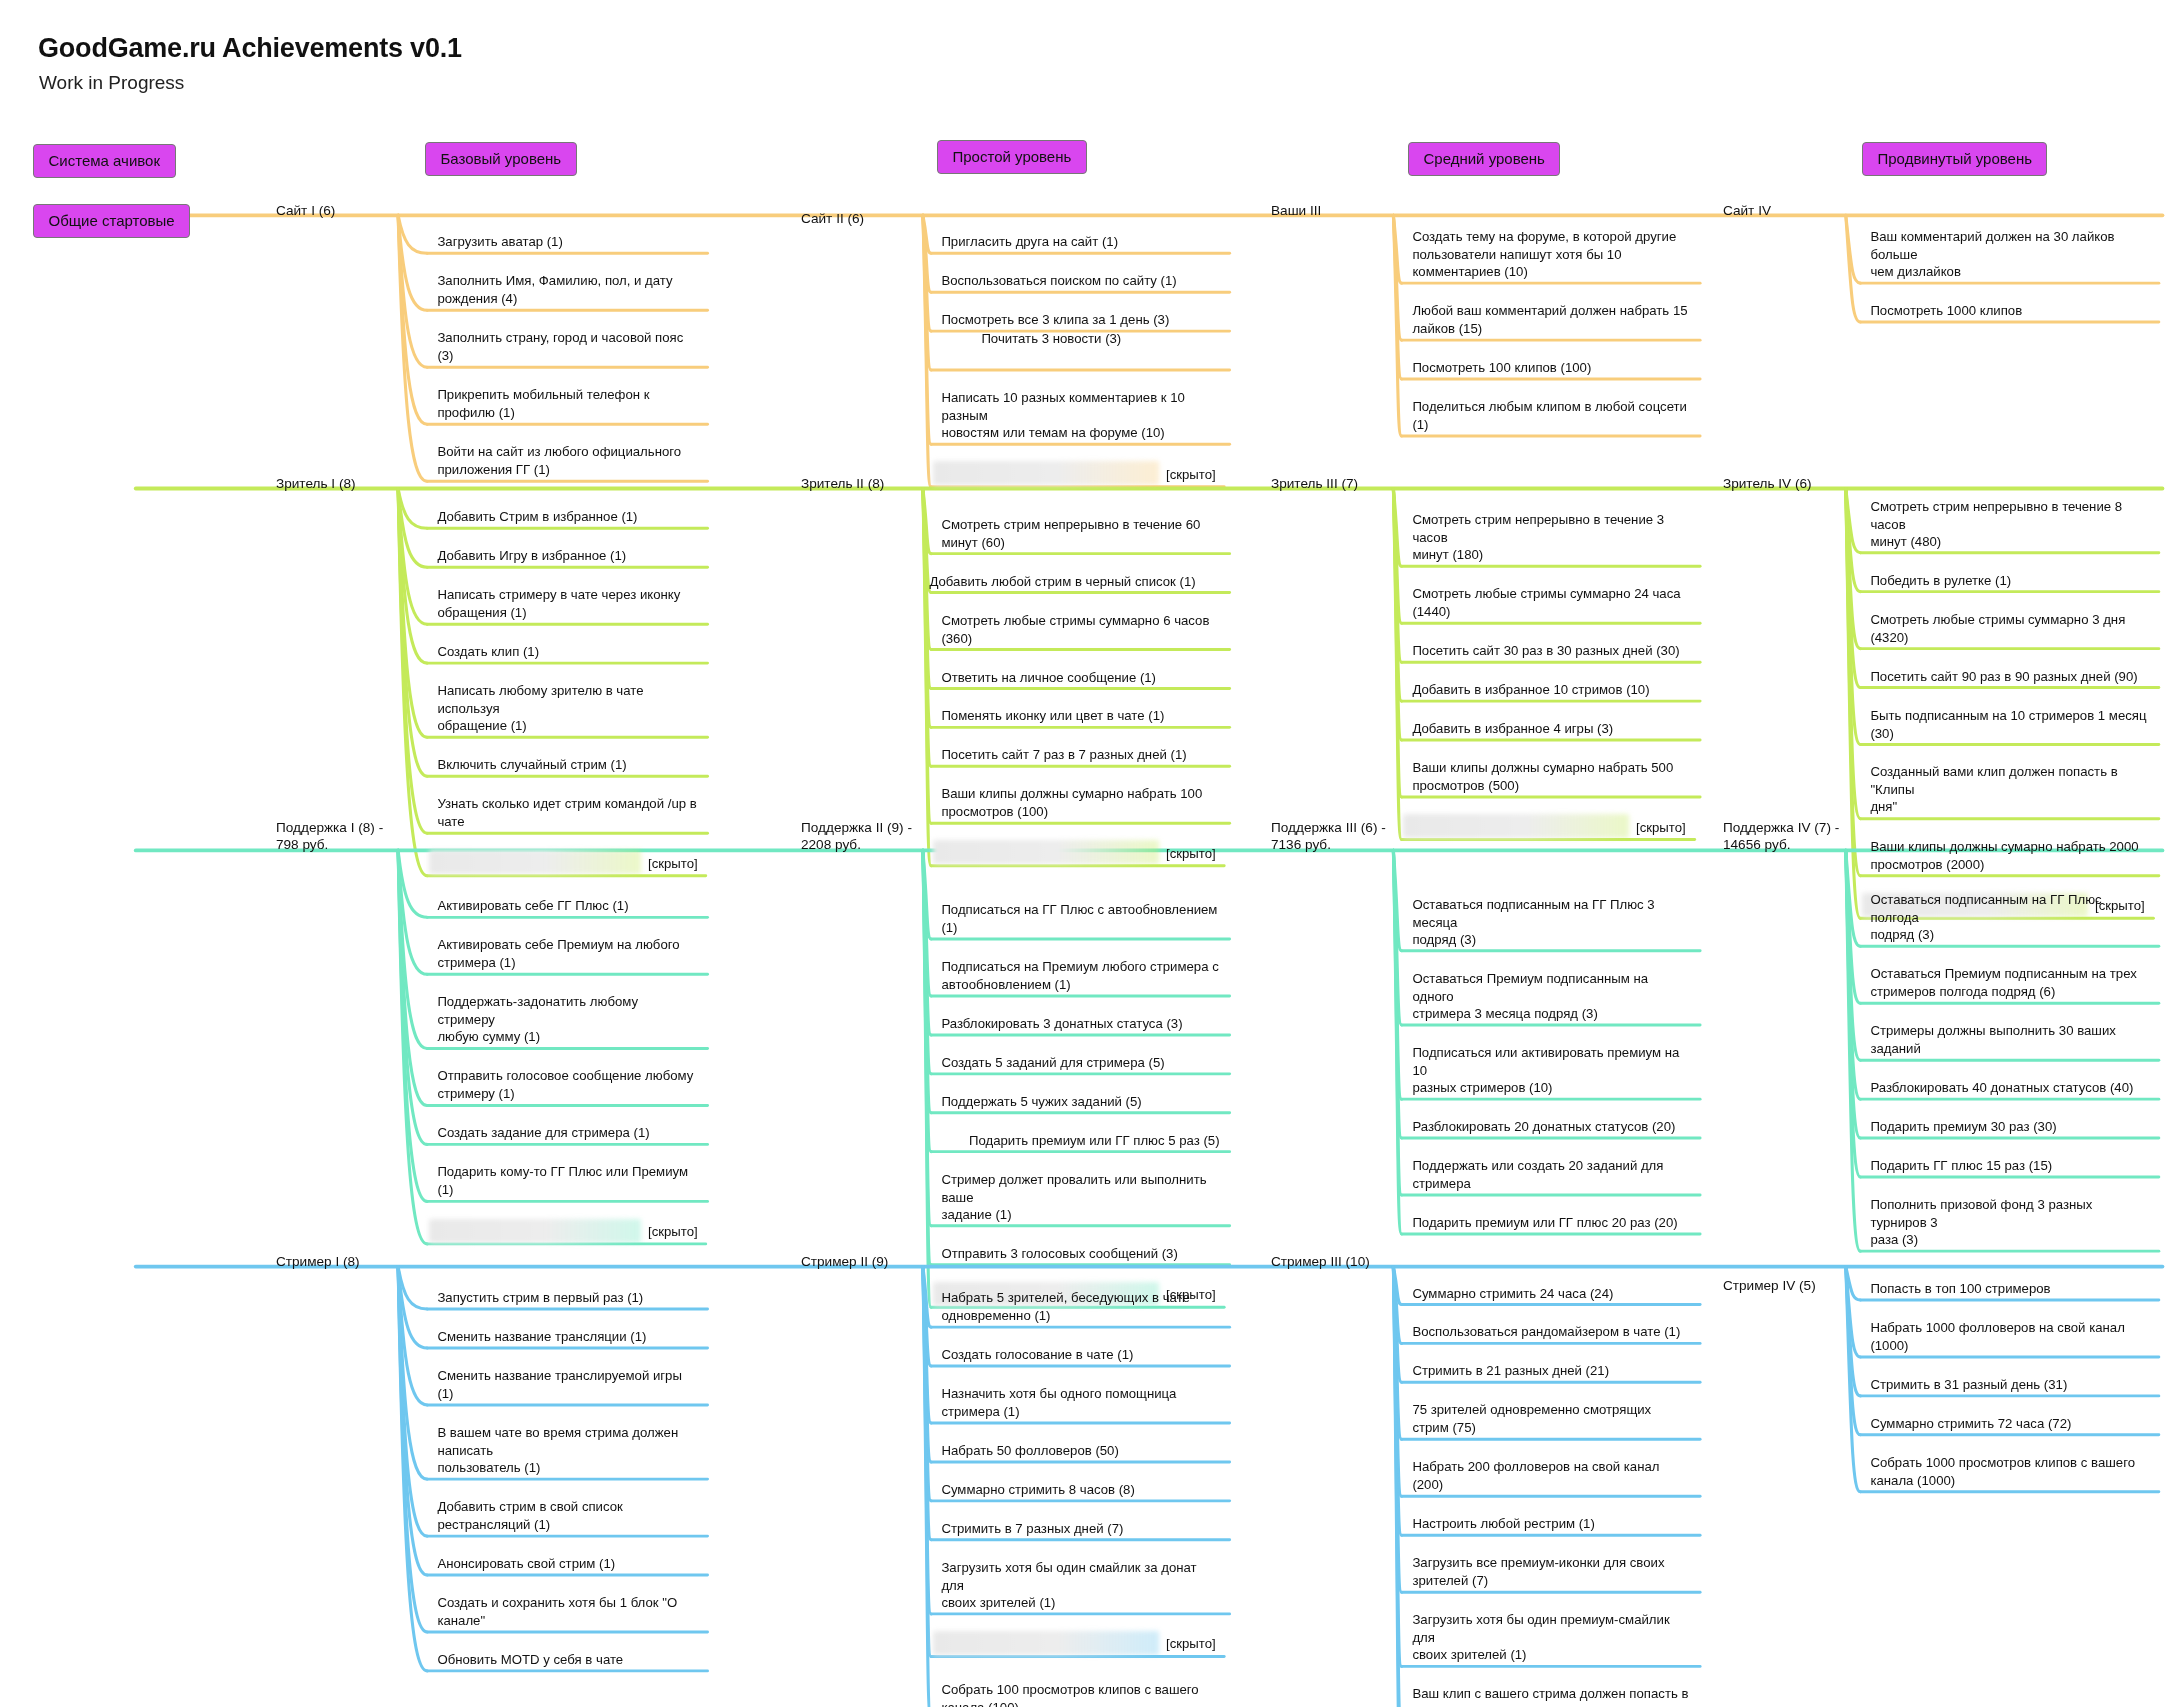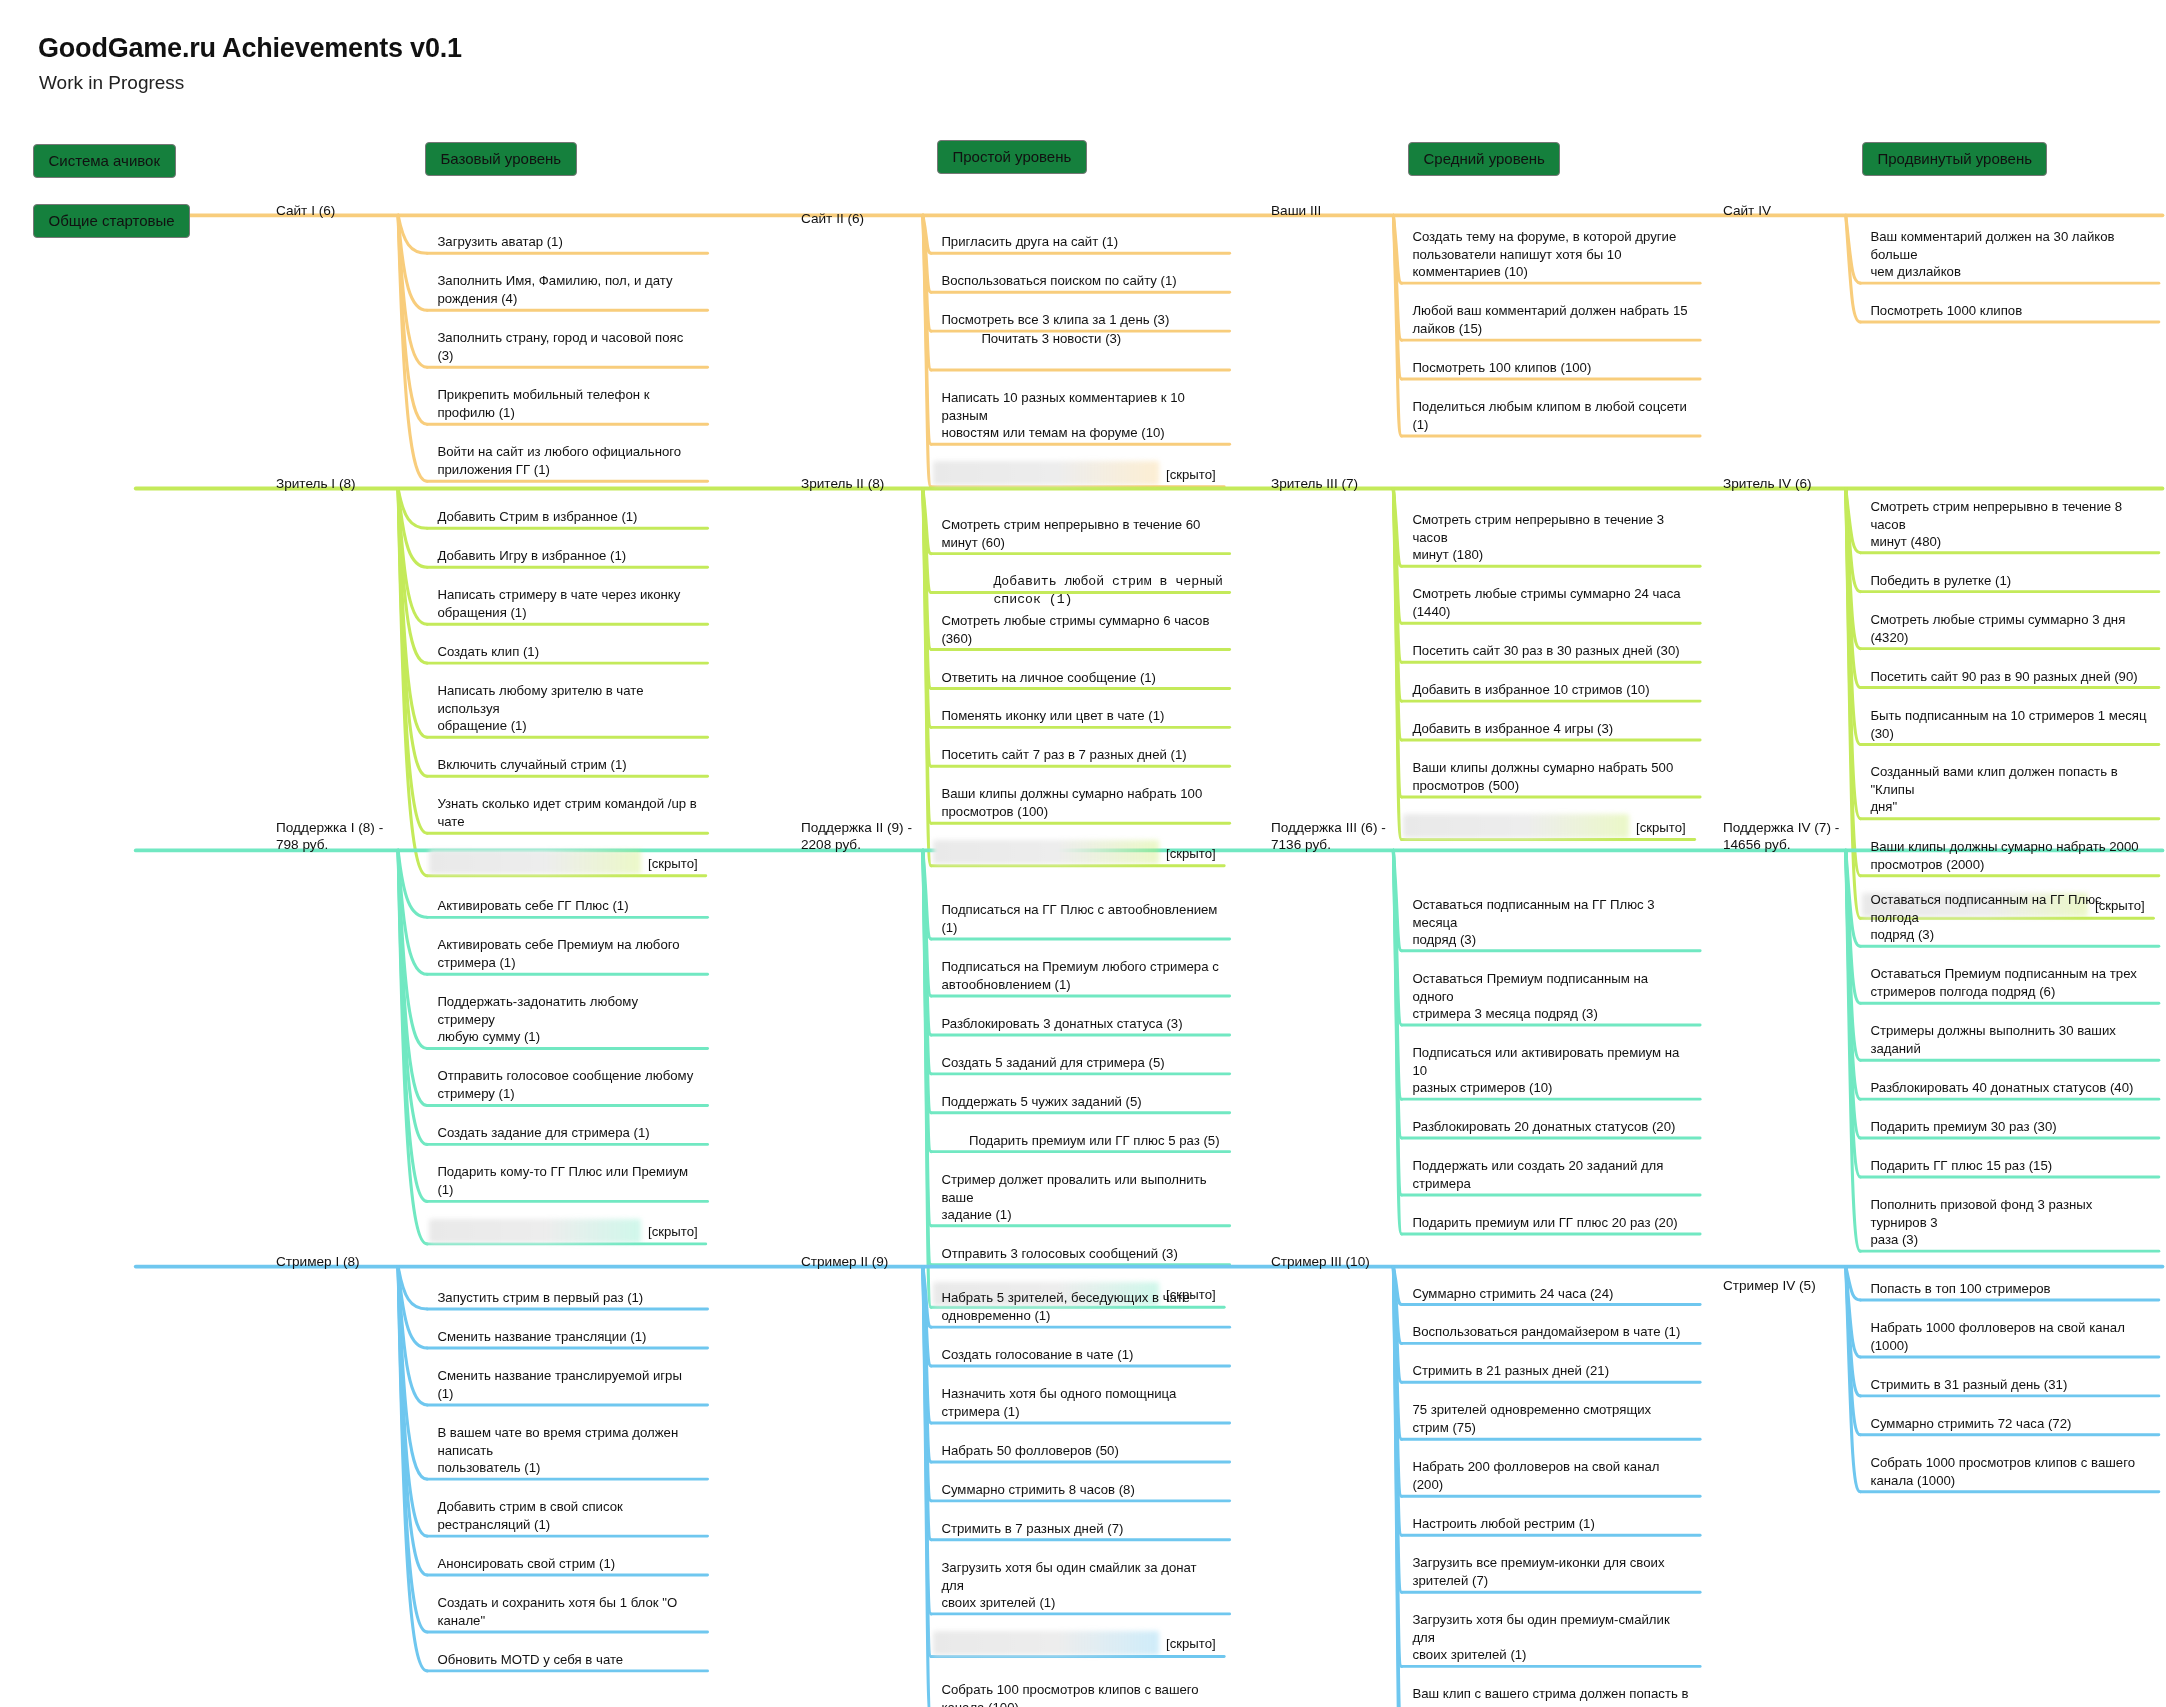--- a/index.html
+++ b/index.html
@@ -39,21 +39,21 @@
     font-size: 19px;
     font-weight: normal;
     color: #222;
     white-space: nowrap;
   }
   
   .pill {
     position: absolute;
     border: 1.4px solid #777;
     border-radius: 4px;
-    background: #15803d;
+    background: #d946ef;
     font-size: 15px;
     color: #111;
     padding: 8.1px 14.5px 9px 14.5px;
     white-space: nowrap;
     line-height: 1;
   }
   
   .branch-label {
     position: absolute;
     font-size: 13.6px;
@@ -362,21 +362,21 @@
       <div class="leaf" style="left: 432px; top: 643px; width: 271px;"><span class="txt">Создать клип (1)</span></div>
       <div class="leaf" style="left: 432px; top: 682px; width: 271px;"><span class="txt">Написать любому зрителю в чате используя
 обращение (1)</span></div>
       <div class="leaf" style="left: 432px; top: 756px; width: 271px;"><span class="txt">Включить случайный стрим (1)</span></div>
       <div class="leaf" style="left: 432px; top: 795px; width: 271px;"><span class="txt">Узнать сколько идет стрим командой /up в чате</span></div>
       <div class="blurbar" style="left: 429px; top: 850px; width: 212px; height: 23.5px; background: linear-gradient(90deg, rgb(233, 233, 233) 0%, rgb(237, 237, 237) 55%, rgba(196, 234, 90, 0.333) 100%);"></div>
       <div class="hidden-tag" style="left: 648px; top: 856px;">[скрыто]</div>
       <div class="branch-label" style="left: 801px; top: 476px;">Зритель II (8)</div>
       <div class="leaf" style="left: 936px; top: 516px; width: 289px;"><span class="txt">Смотреть стрим непрерывно в течение 60
 минут (60)</span></div>
-      <div class="leaf" style="left: 988px; top: 573px; width: 289px; font-family: Liberation Mono, monospace;"><span class="txt">Добавить любой стрим в черный список (1)</span></div>
+      <div class="leaf" style="left: 924px; top: 573px; width: 289px;"><span class="txt">Добавить любой стрим в черный список (1)</span></div>
       <div class="leaf" style="left: 936px; top: 612px; width: 289px;"><span class="txt">Смотреть любые стримы суммарно 6 часов (360)</span></div>
       <div class="leaf" style="left: 936px; top: 669px; width: 289px;"><span class="txt">Ответить на личное сообщение (1)</span></div>
       <div class="leaf" style="left: 936px; top: 707px; width: 289px;"><span class="txt">Поменять иконку или цвет в чате (1)</span></div>
       <div class="leaf" style="left: 936px; top: 746px; width: 289px;"><span class="txt">Посетить сайт 7 раз в 7 разных дней (1)</span></div>
       <div class="leaf" style="left: 936px; top: 785px; width: 289px;"><span class="txt">Ваши клипы должны сумарно набрать 100
 просмотров (100)</span></div>
       <div class="blurbar" style="left: 933px; top: 840px; width: 226px; height: 23.5px; background: linear-gradient(90deg, rgb(233, 233, 233) 0%, rgb(237, 237, 237) 55%, rgba(196, 234, 90, 0.333) 100%);"></div>
       <div class="hidden-tag" style="left: 1166px; top: 846px;">[скрыто]</div>
       <div class="branch-label" style="left: 1271px; top: 476px;">Зритель III (7)</div>
       <div class="leaf" style="left: 1407px; top: 511px; width: 289px;"><span class="txt">Смотреть стрим непрерывно в течение 3 часов

